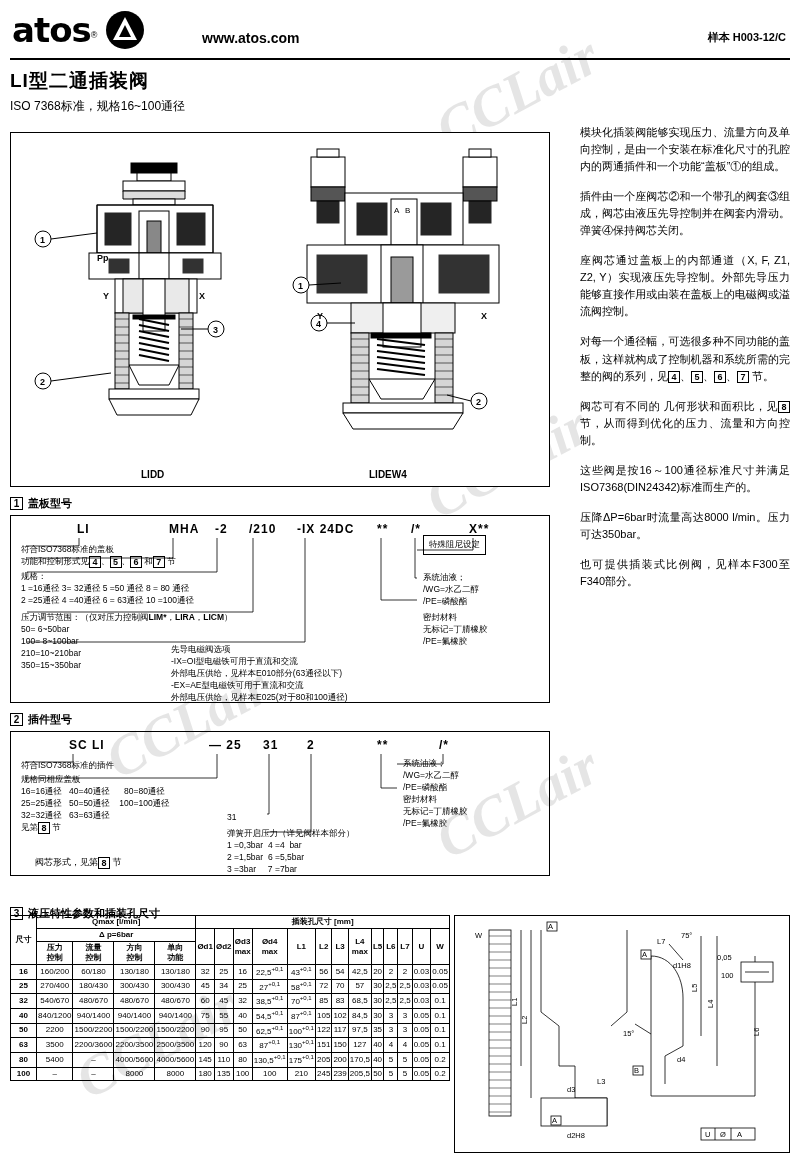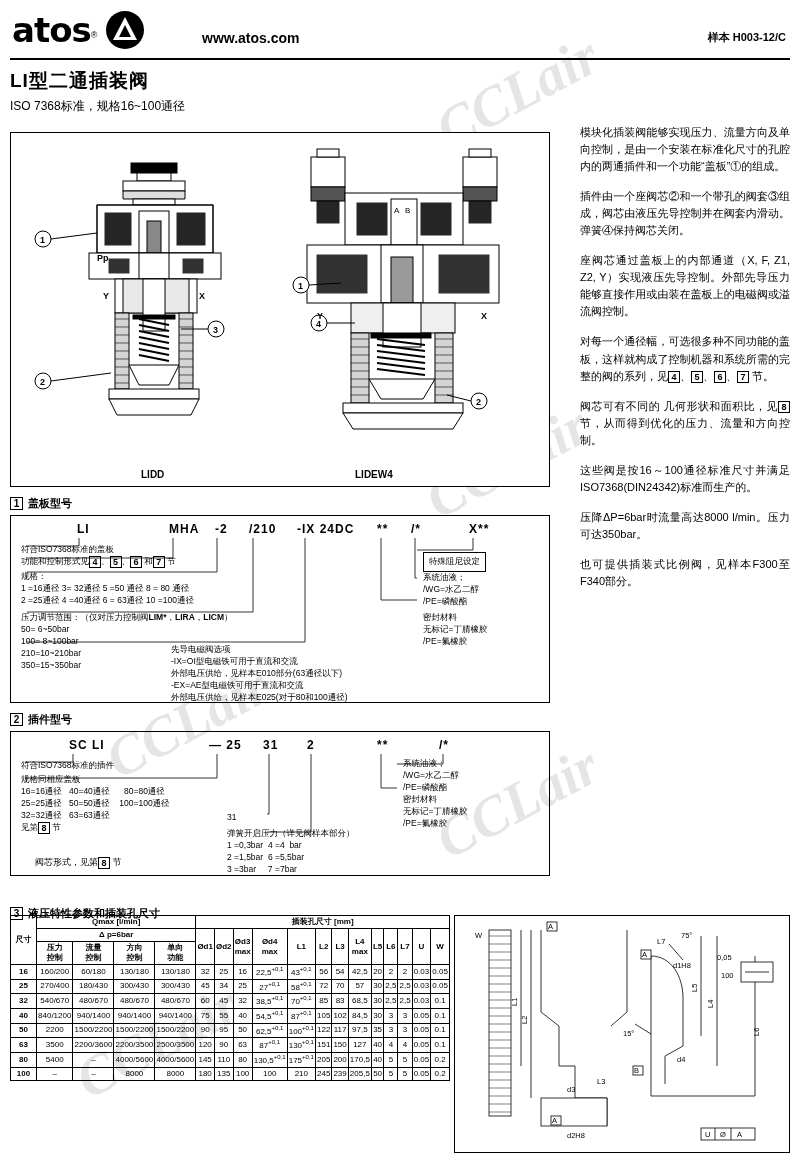--- a/index.html
+++ b/index.html
@@ -206,21 +206,21 @@
           <text x="305" y="194" font-weight="bold">4</text>
           <text x="465" y="272" font-weight="bold">2</text>
           <text x="86" y="128" font-weight="bold">Pp</text>
           <text x="92" y="166" font-weight="bold">Y</text>
           <text x="188" y="166" font-weight="bold">X</text>
           <text x="306" y="186" font-weight="bold">Y</text>
           <text x="470" y="186" font-weight="bold">X</text>
         </g>
       </svg>
       <div class="figcap" style="left:130px;">LIDD</div>
-      <div class="figcap" style="left:344px;">LIDEW4</div>
+      <div class="figcap" style="left:358px;">LIDEW4</div>
     </div>
 
     <div class="sechead">
       <span class="secnum">1</span>
       <span>盖板型号</span>
     </div>
 
     <div class="codeblock" style="height:188px;">
       <div class="codeline">
         <span style="left:58px;">LI</span>
@@ -252,21 +252,21 @@
       </div>
       <div style="position:absolute; left:10px; top:55px; font-size:8.5px; line-height:1.4;">
         规格：<br>1 =16通径 3= 32通径 5 =50 通径 8 = 80 通径<br>2 =25通径 4 =40通径 6 = 63通径 10 =100通径
       </div>
       <div style="position:absolute; left:10px; top:96px; font-size:8.5px; line-height:1.4;">
         压力调节范围：（仅对压力控制阀<b>LIM*</b>，<b>LIRA</b>，<b>LICM</b>）<br>50= 6~50bar<br>100= 8~100bar<br>210=10~210bar<br>350=15~350bar
       </div>
       <div style="position:absolute; left:160px; top:128px; font-size:8.5px; line-height:1.4;">
         先导电磁阀选项<br>-IX=OI型电磁铁可用于直流和交流<br>外部电压供给，见样本E010部分(63通径以下)<br>-EX=AE型电磁铁可用于直流和交流<br>外部电压供给，见样本E025(对于80和100通径)
       </div>
-      <div style="position:absolute; left:412px; top:36px; font-size:8.5px; border:1px solid #000; padding:3px 5px;">特殊阻尼设定</div>
+      <div style="position:absolute; left:412px; top:19px; font-size:8.5px; border:1px solid #000; padding:3px 5px;">特殊阻尼设定</div>
       <div style="position:absolute; left:412px; top:56px; font-size:8.5px; line-height:1.4;">
         系统油液；<br>/WG=水乙二醇<br>/PE=磷酸酯
       </div>
       <div style="position:absolute; left:412px; top:96px; font-size:8.5px; line-height:1.4;">
         密封材料<br>无标记=丁腈橡胶<br>/PE=氟橡胶
       </div>
     </div>
 
     <div class="sechead">
       <span class="secnum">2</span>

